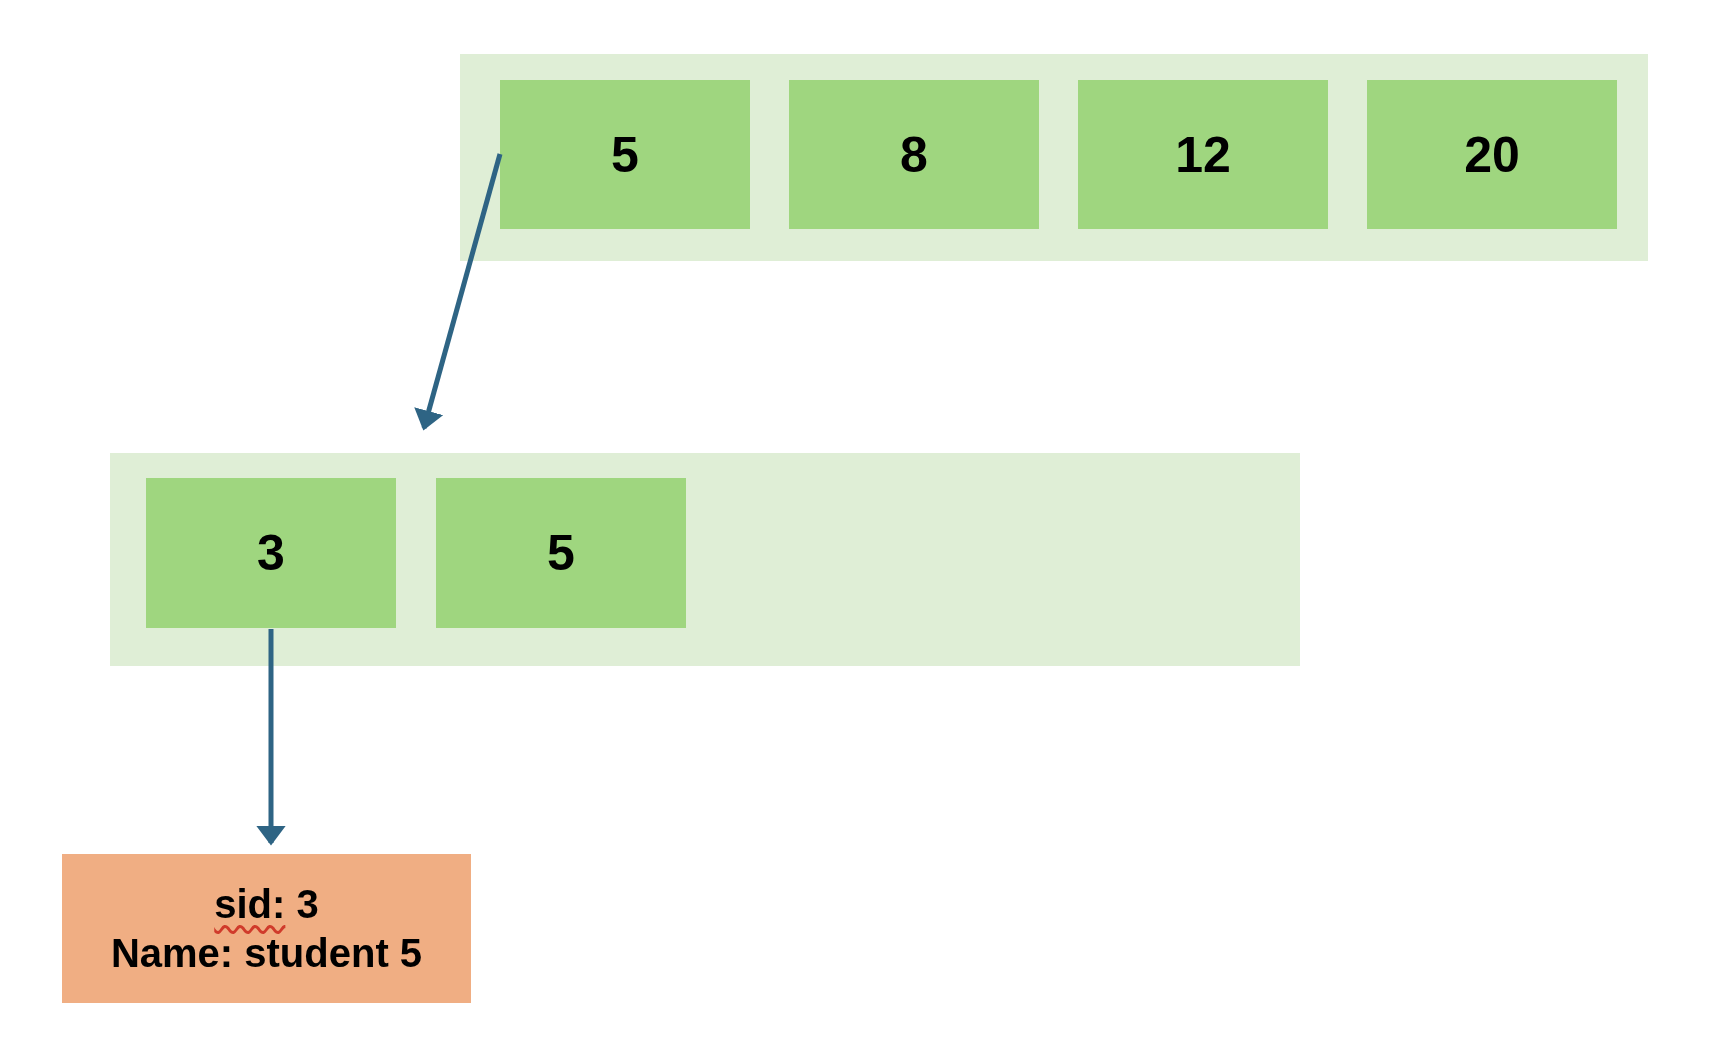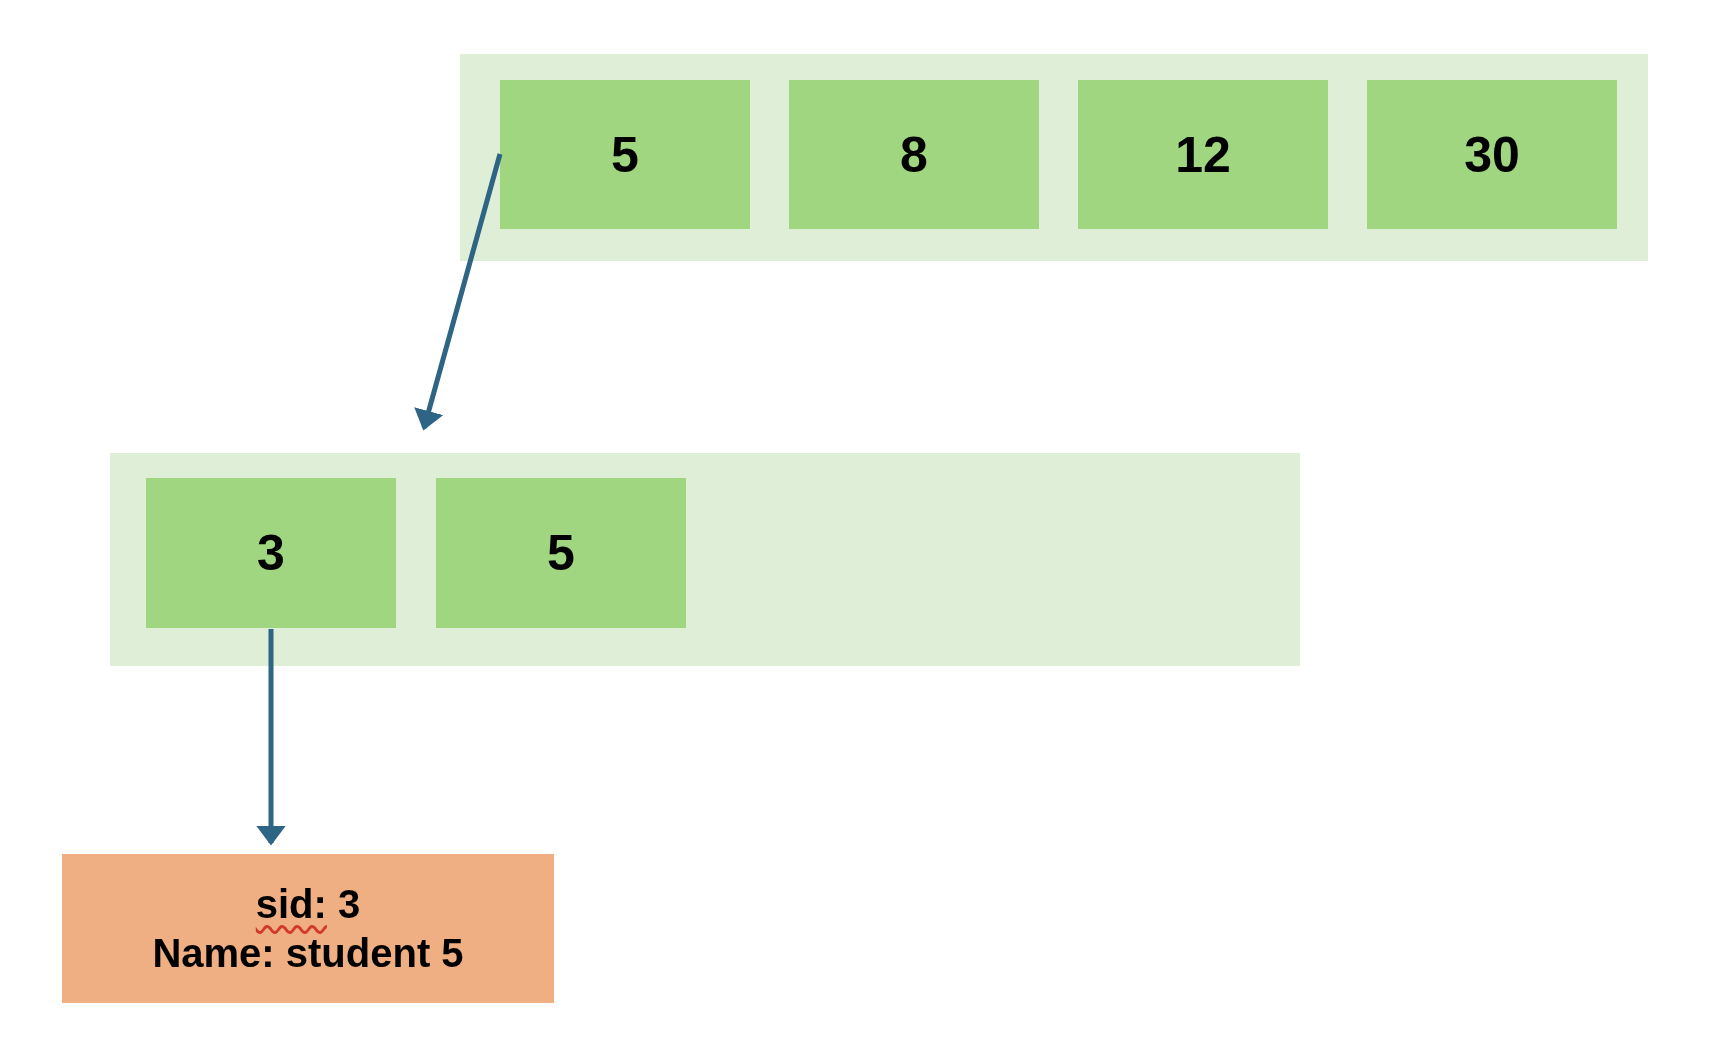--- a/index.html
+++ b/index.html
@@ -47,21 +47,21 @@
     font-size: 50px;
     font-weight: bold;
     color: var(--text, #000000);
     flex: 0 0 auto;
   }
   .node-leaf .cell { height: 150px; }
   .record {
     position: absolute;
     left: 62px;
     top: 854px;
-    width: 492px;
+    width: 409px;
     height: 149px;
     background: var(--record-bg, #f0ae83);
     display: flex;
     flex-direction: column;
     align-items: center;
     justify-content: center;
     font-size: 40px;
     font-weight: bold;
     color: var(--text, #000000);
     line-height: 49px;
@@ -92,21 +92,21 @@
 </style>
 </head>
 <body>
 
 <div class="canvas">
 
   <div class="node node-root">
     <div class="cell">5</div>
     <div class="cell">8</div>
     <div class="cell">12</div>
-    <div class="cell">30</div>
+    <div class="cell">20</div>
   </div>
 
   <div class="node node-leaf">
     <div class="cell">3</div>
     <div class="cell">5</div>
   </div>
 
   <div class="record">
     <div><span class="misspell">sid:</span><span> 3</span></div>
     <div>Name: student 5</div>

